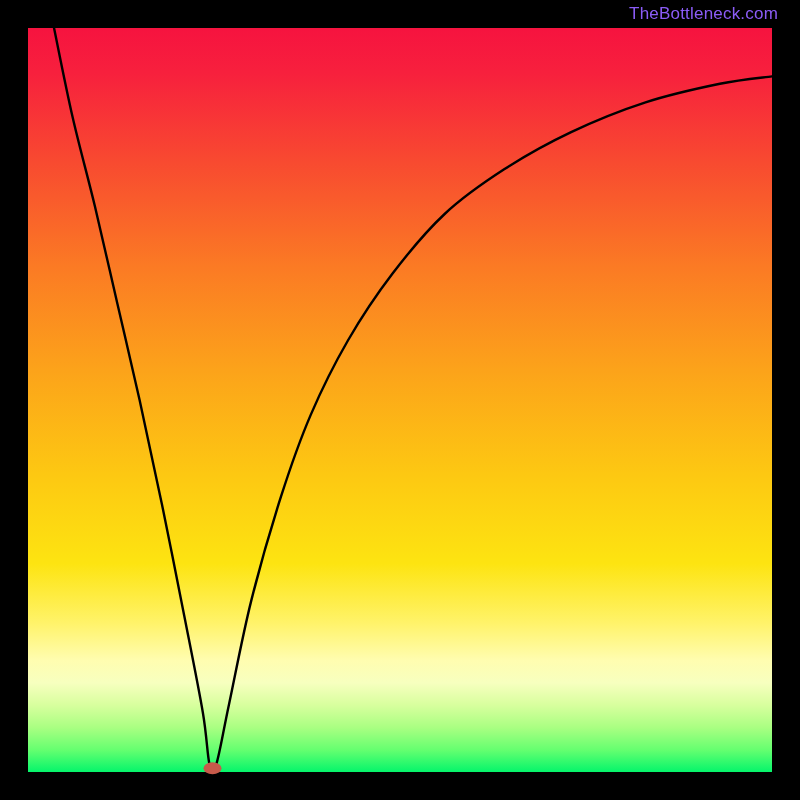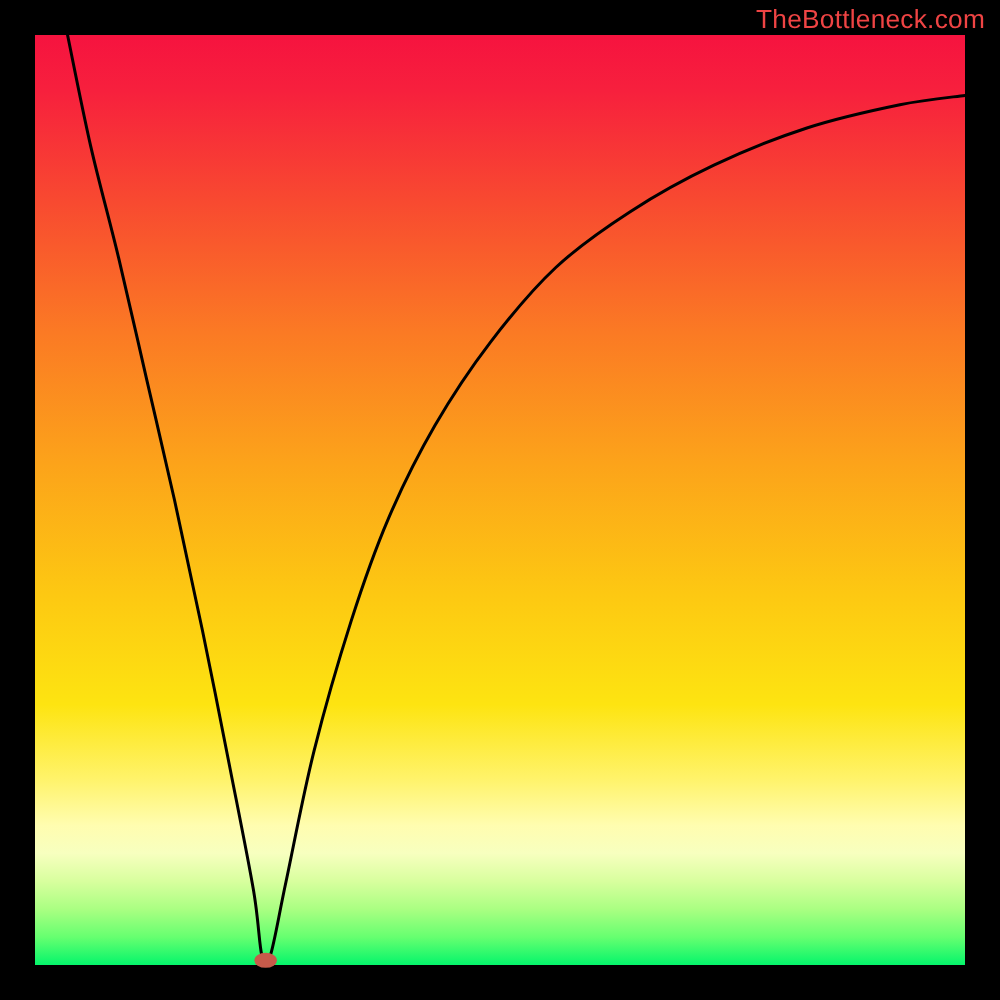--- a/index.html
+++ b/index.html
@@ -45,23 +45,23 @@
     position: absolute;
     left: 0;
     top: 0;
     width: 744px;
     height: 744px;
     overflow: visible;
   }
   .watermark {
     position: absolute;
     top: 4px;
-    right: 12px;
-    color: #ef4444;
-    font-size: 21px;
+    right: 22px;
+    color: #8b5cf6;
+    font-size: 17px;
     letter-spacing: 0.2px;
     user-select: none;
   }
 </style>
 </head>
 <body>
 
 <div class="outer">
 
   <div class="plot-inner">

